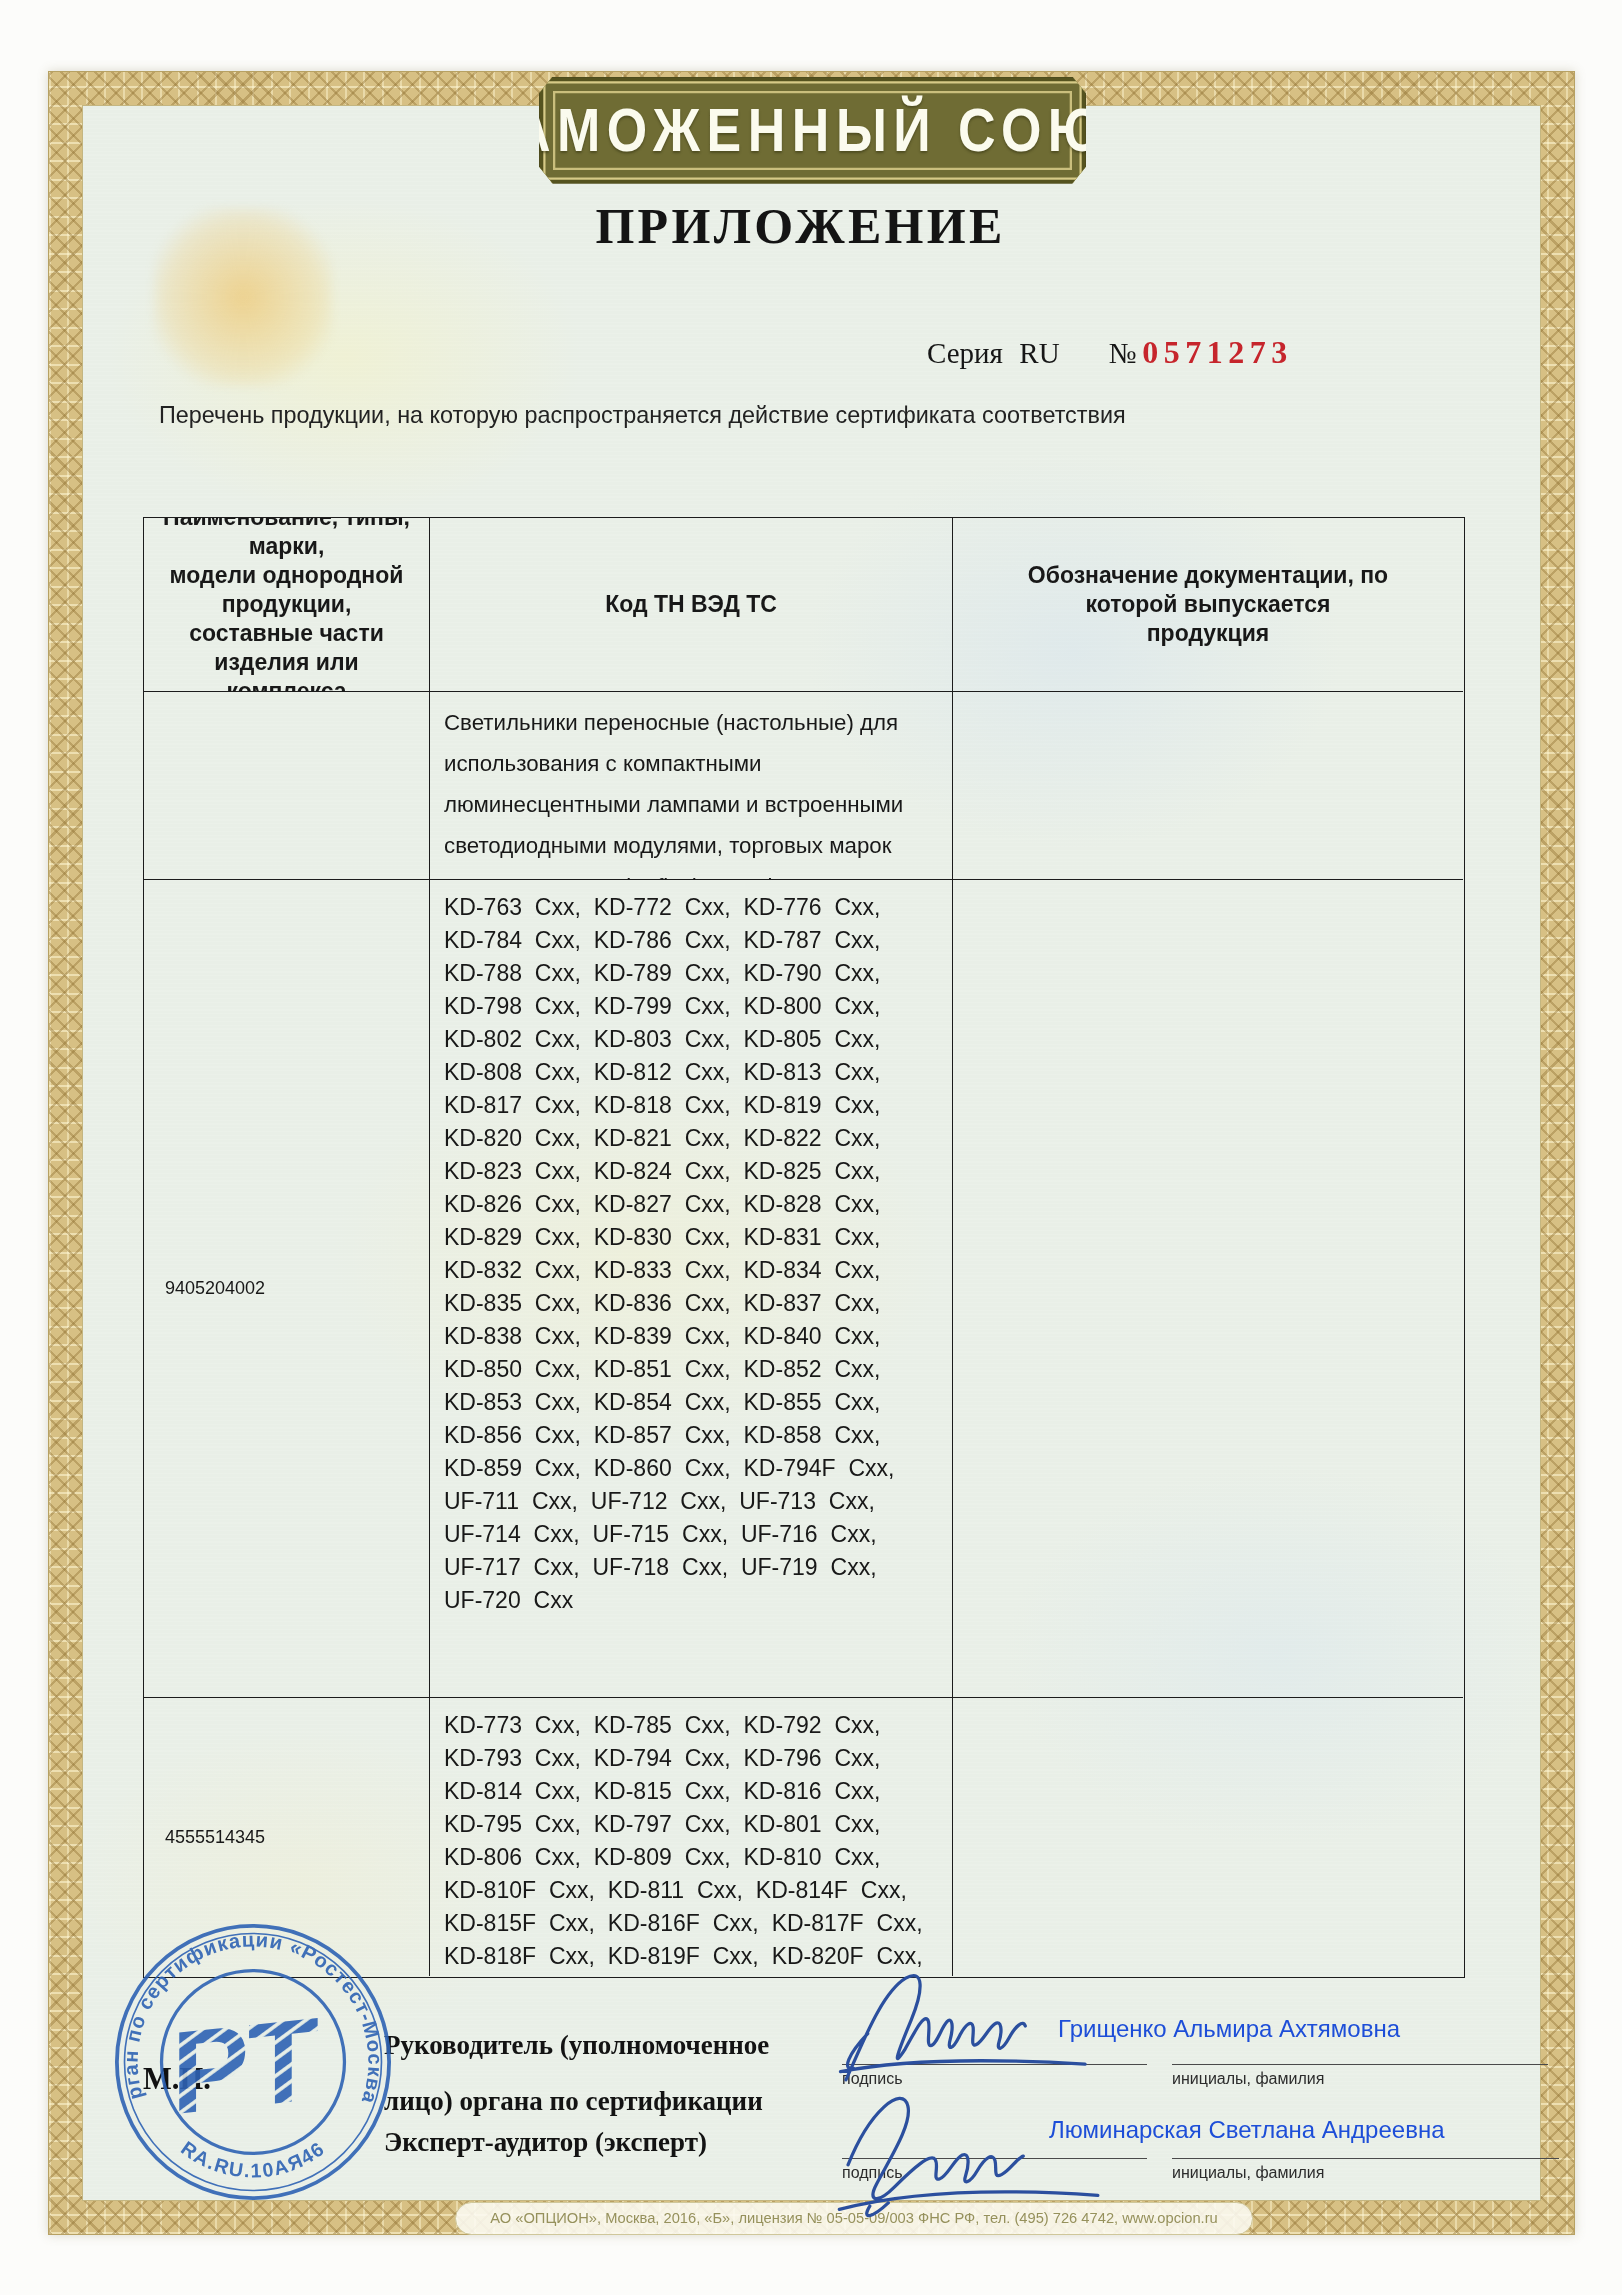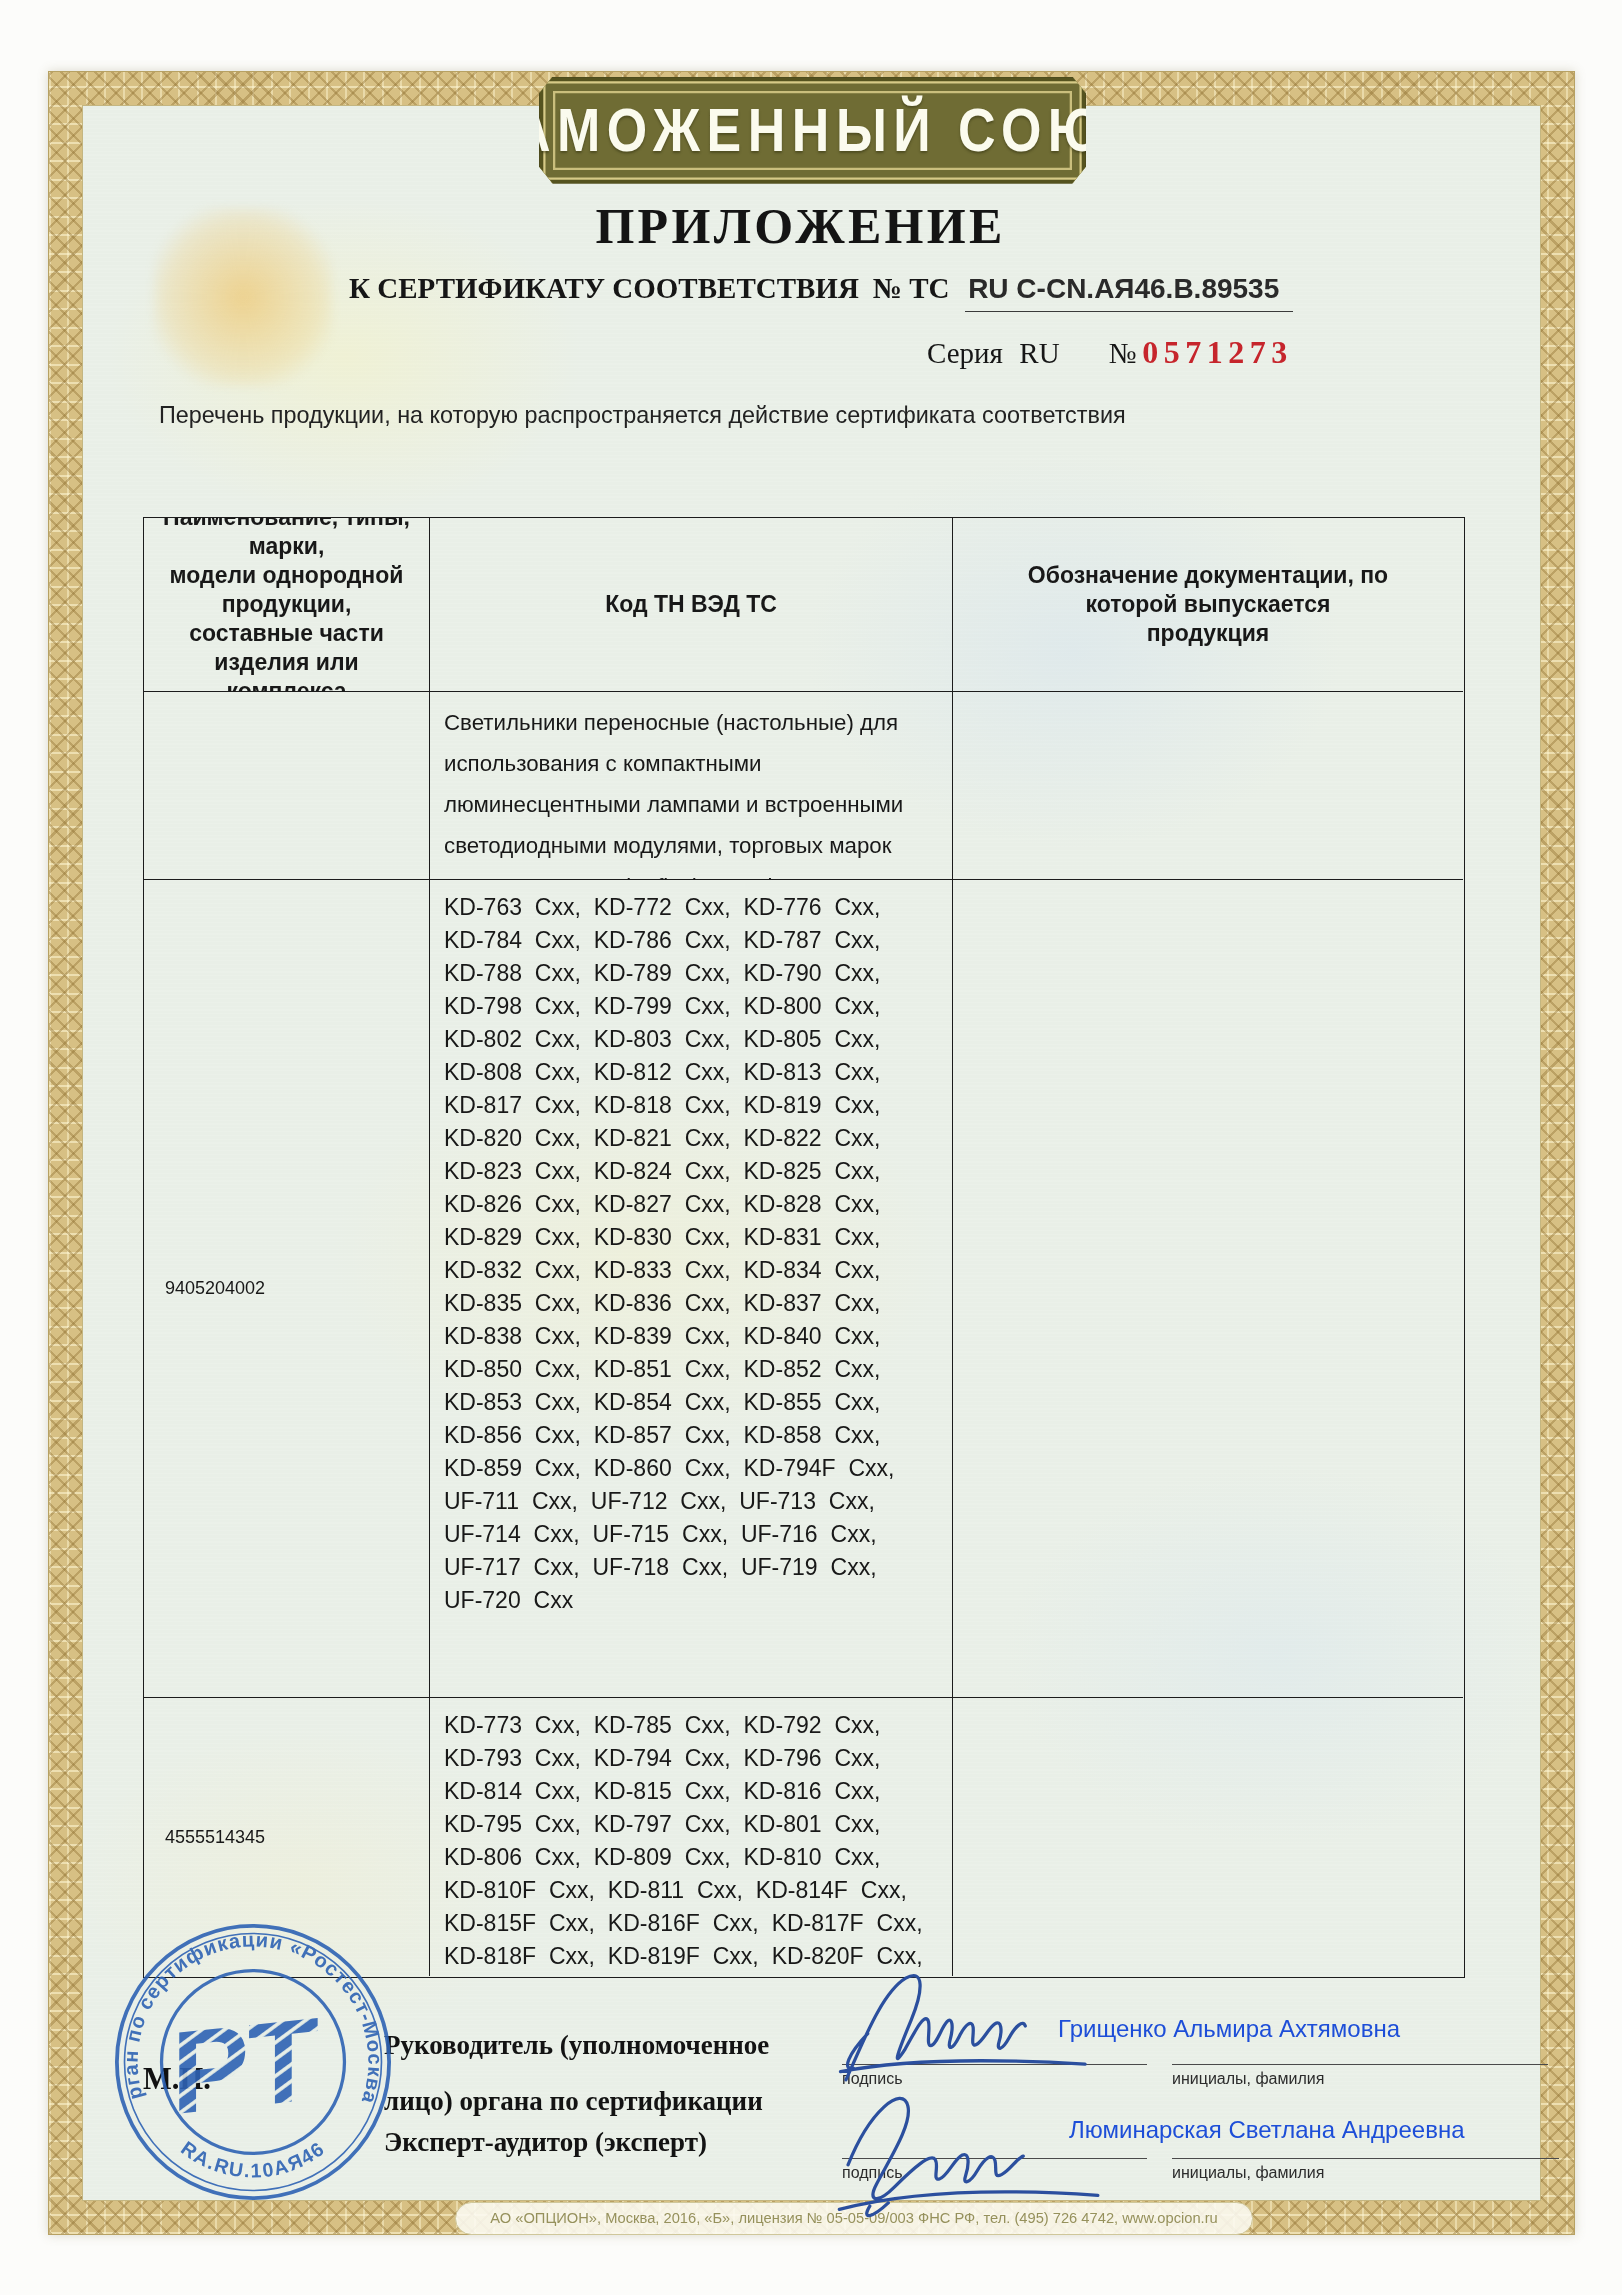--- a/index.html
+++ b/index.html
@@ -71,21 +71,21 @@
 
   .mp{position:absolute;left:95px;top:1991px;font-family:"Liberation Serif",serif;
      font-weight:bold;font-size:30.5px;color:#111;z-index:3;}
   .role{position:absolute;left:336px;width:518px;font-family:"Liberation Serif",serif;
      font-weight:bold;font-size:27px;line-height:56px;color:#131313;white-space:pre-line;z-index:3;}
   .role1{top:1946px;}
   .role2{top:2043px;}
 
   .sig-name{position:absolute;font-size:24px;color:#1d4ed8;white-space:nowrap;z-index:4;}
   .name1{left:1010px;top:1944px;}
-  .name2{left:1001px;top:2045px;margin-left:20px;}
+  .name2{left:1001px;top:2045px;}
   .uline{position:absolute;height:0;border-top:1.6px solid #4a4a4a;z-index:2;}
   .sig-l1{left:794px;top:1993px;width:305px;}
   .nm-l1{left:1124px;top:1993px;width:376px;}
   .sig-l2{left:794px;top:2087px;width:305px;}
   .nm-l2{left:1124px;top:2087px;width:387px;}
   .small-label{position:absolute;font-size:16px;color:#2c2c2c;text-align:left;z-index:2;}
   .lb-sig1{left:794px;top:1999px;width:305px;}
   .lb-nm1{left:1124px;top:1999px;width:376px;}
   .lb-sig2{left:794px;top:2093px;width:305px;}
   .lb-nm2{left:1124px;top:2093px;width:387px;}
@@ -108,23 +108,20 @@
     <div class="border-frame"></div>
     <div class="inner"></div>
     <div class="watermark"></div>
 
     <div class="plaque">
       <span>ТАМОЖЕННЫЙ СОЮЗ</span>
     </div>
 
     <div class="title">ПРИЛОЖЕНИЕ</div>
 
-    <div class="cert-line">
-      <span class="serif-bold">К СЕРТИФИКАТУ СООТВЕТСТВИЯ</span><span class="serif-bold cert-no">№ ТС</span><span class="cert-value">RU C-CN.АЯ46.B.89535</span>
-    </div>
 
     <div class="series-line">
       <span class="lab">Серия</span><span class="lab reg">RU</span><span class="lab nosign">№</span><span class="serial">0571273</span>
     </div>
 
     <div class="intro">Перечень продукции, на которую распространяется действие сертификата соответствия</div>
 
     <div class="ptable">
       <div class="tcell th">Наименование, типы, марки,
 модели однородной продукции,

